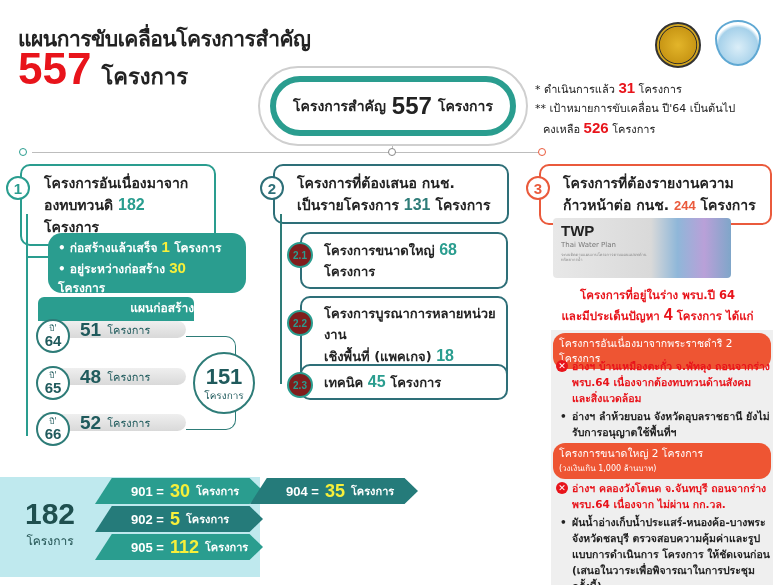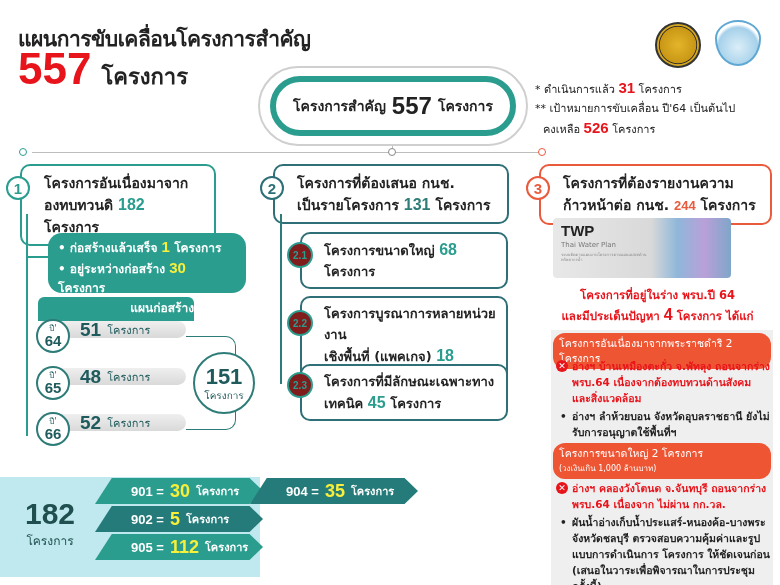--- a/index.html
+++ b/index.html
@@ -152,21 +152,20 @@
 </div>
 <div class="abs sub-badge" style="left:287px;top:242px">2.1</div>
 
 <div class="abs sub-box" style="left:300px;top:296px;width:208px">
   <div>โครงการบูรณาการหลายหน่วยงาน</div>
   <div><span>เชิงพื้นที่ (แพคเกจ)</span> <span class="num-teal">18</span> <span>โครงการ</span></div>
 </div>
 <div class="abs sub-badge" style="left:287px;top:310px">2.2</div>
 
 <div class="abs sub-box" style="left:300px;top:364px;width:208px">
-  <div>โครงการที่มีลักษณะเฉพาะทาง</div>
   <div><span>เทคนิค</span> <span class="num-teal">45</span> <span>โครงการ</span></div>
 </div>
 <div class="abs sub-badge" style="left:287px;top:372px">2.3</div>
 
 <div class="abs section-box" style="left:539px;top:164px;width:233px;border-color:#ea5a3c">
   <div>โครงการที่ต้องรายงานความ</div>
   <div><span>ก้าวหน้าต่อ กนช.</span> <span class="num-orange">244</span> <span>โครงการ</span></div>
 </div>
 <div class="abs badge orange" style="left:526px;top:176px">3</div>
 

